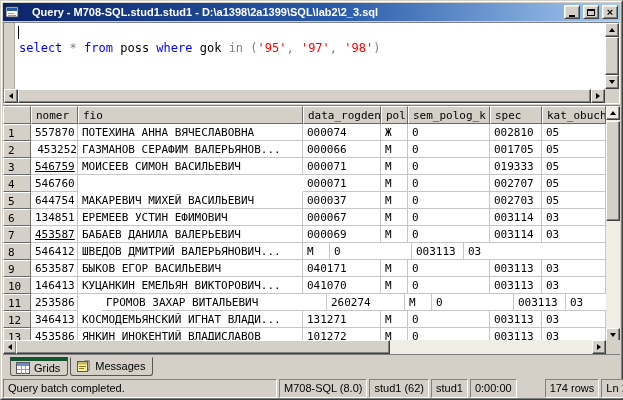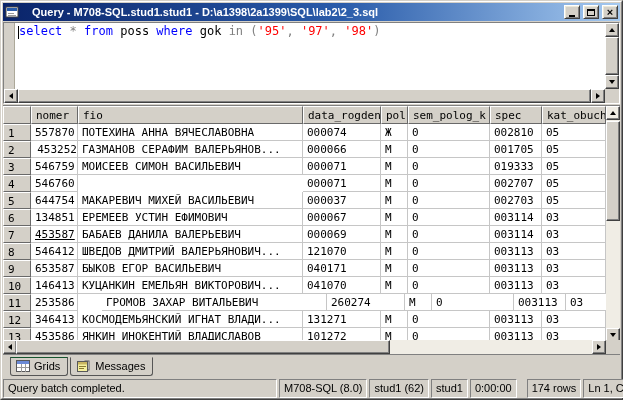--- a/index.html
+++ b/index.html
@@ -18,21 +18,21 @@
     border-color:#fff #404040 #404040 #fff;box-shadow:inset 1px 1px 0 #ece9d8,inset -1px -1px 0 #808080;
     display:flex;align-items:center;justify-content:center;flex:none;cursor:default;}
   .g-min{width:6px;height:2px;background:#000;margin-top:7px;}
   .g-max{width:8px;height:7px;border:1px solid #000;border-top:2px solid #000;}
   .g-close{font:bold 11px "Liberation Sans",sans-serif;color:#000;line-height:10px;}
 
   
   .editor{position:absolute;top:20px;left:1px;right:1px;height:82px;background:#fff;
     border:1px solid;border-color:#808080 #fff #fff #808080;}
   .sel-margin{position:absolute;left:0;top:0;bottom:14px;width:11px;background:#d4d0c8;border-right:1px solid #aca899;}
-  .query-line{position:absolute;left:15px;top:1px;font:12px "DejaVu Sans Mono",monospace;white-space:pre;}
+  .query-line{position:absolute;left:15px;top:18px;font:12px "DejaVu Sans Mono",monospace;white-space:pre;}
   .caret{position:absolute;left:14px;top:3px;width:1px;height:13px;background:#000;}
   .tok-kw{color:#0000ff;}.tok-op{color:#808080;}.tok-str{color:#ff0000;}
   .tok-id{color:#000;}.tok-pl{color:#000;}
 
   
   .sb-btn{position:absolute;width:14px;height:14px;background:#d4d0c8;border:1px solid;
     border-color:#fff #404040 #404040 #fff;box-shadow:inset -1px -1px 0 #808080;
     display:flex;align-items:center;justify-content:center;}
   .sb-track{background:#f0ede5;}
   .sb-thumb{position:absolute;background:#d4d0c8;border:1px solid;
@@ -59,28 +59,28 @@
   .g-rownum{background:#d4d0c8;border:1px solid;border-color:#fff #696969 #696969 #fff;}
   .gr-vsb{position:absolute;top:0;right:0;width:14px;height:236px;}
   .gr-hsb{position:absolute;left:0;right:14px;bottom:0;height:14px;}
 
   
   .tabbar{position:absolute;top:355px;left:1px;right:1px;height:20px;display:flex;
     align-items:flex-start;padding-left:7px;gap:2px;}
   .tab{height:19px;display:inline-flex;align-items:center;gap:4px;padding:0 7px 1px 5px;background:#d4d0c8;
     border:1px solid #565656;border-top:1px solid #d4d0c8;border-radius:0 0 3px 3px;
     font:11px "Liberation Sans",sans-serif;color:#000;cursor:default;}
-  .tab.selected{border-top:1px solid #14532d;}
+  .tab.selected{border-top:4px solid #14532d;}
 
   
   .statusbar{position:absolute;left:1px;right:1px;top:377px;height:19px;display:flex;gap:2px;align-items:stretch;}
   .panel{flex:none;border:1px solid;border-color:#808080 #fff #fff #808080;background:#d4d0c8;
     font:11px "Liberation Sans",sans-serif;padding:2px 4px 0;white-space:nowrap;overflow:hidden;color:#000;}
   .panel-msg{width:274px;}
-  .panel-rows{margin-left:8px;}
+  .panel-rows{margin-left:26px;}
   .sb-spacer{flex:1;}
 </style>
 </head>
 <body>
 
 <div class="window">
  <div class="win-inner">
 
   <div class="titlebar">
     <svg width="14" height="14">
@@ -153,21 +153,21 @@
             <span class="g-cell" style="width: 47px; text-align: right;">453252</span>
             <span class="g-cell" style="width: 225px;">ГАЗМАНОВ СЕРАФИМ ВАЛЕРЬЯНОВ...</span>
             <span class="g-cell" style="width: 78px;">000066</span>
             <span class="g-cell" style="width: 27px;">М</span>
             <span class="g-cell" style="width: 82px;">0</span>
             <span class="g-cell" style="width: 52px;">001705</span>
             <span class="g-cell" style="width: 61px; flex-grow: 1;">05</span>
           </div>
           <div class="g-row">
             <span class="g-cell g-rownum" style="width: 28px;">3</span>
-            <span class="g-cell" style="width: 47px;">546759</span>
+            <span class="g-cell" style="width: 47px; text-decoration: underline;">546759</span>
             <span class="g-cell" style="width: 225px;">МОИСЕЕВ СИМОН ВАСИЛЬЕВИЧ</span>
             <span class="g-cell" style="width: 78px;">000071</span>
             <span class="g-cell" style="width: 27px;">М</span>
             <span class="g-cell" style="width: 82px;">0</span>
             <span class="g-cell" style="width: 52px;">019333</span>
             <span class="g-cell" style="width: 61px; flex-grow: 1;">05</span>
           </div>
           <div class="g-row">
             <span class="g-cell g-rownum" style="width: 28px;">4</span>
             <span class="g-cell" style="width: 47px;">546760</span>
@@ -205,21 +205,20 @@
             <span class="g-cell" style="width: 78px;">000069</span>
             <span class="g-cell" style="width: 27px;">М</span>
             <span class="g-cell" style="width: 82px;">0</span>
             <span class="g-cell" style="width: 52px;">003114</span>
             <span class="g-cell" style="width: 61px; flex-grow: 1;">03</span>
           </div>
           <div class="g-row">
             <span class="g-cell g-rownum" style="width: 28px;">8</span>
             <span class="g-cell" style="width: 47px;">546412</span>
             <span class="g-cell" style="width: 225px;">ШВЕДОВ ДМИТРИЙ ВАЛЕРЬЯНОВИЧ...</span>
-            <span class="g-cell" style="width: 78px;">121070</span>
             <span class="g-cell" style="width: 27px;">М</span>
             <span class="g-cell" style="width: 82px;">0</span>
             <span class="g-cell" style="width: 52px;">003113</span>
             <span class="g-cell" style="width: 61px; flex-grow: 1;">03</span>
           </div>
           <div class="g-row">
             <span class="g-cell g-rownum" style="width: 28px;">9</span>
             <span class="g-cell" style="width: 47px;">653587</span>
             <span class="g-cell" style="width: 225px;">БЫКОВ ЕГОР ВАСИЛЬЕВИЧ</span>
             <span class="g-cell" style="width: 78px;">040171</span>

